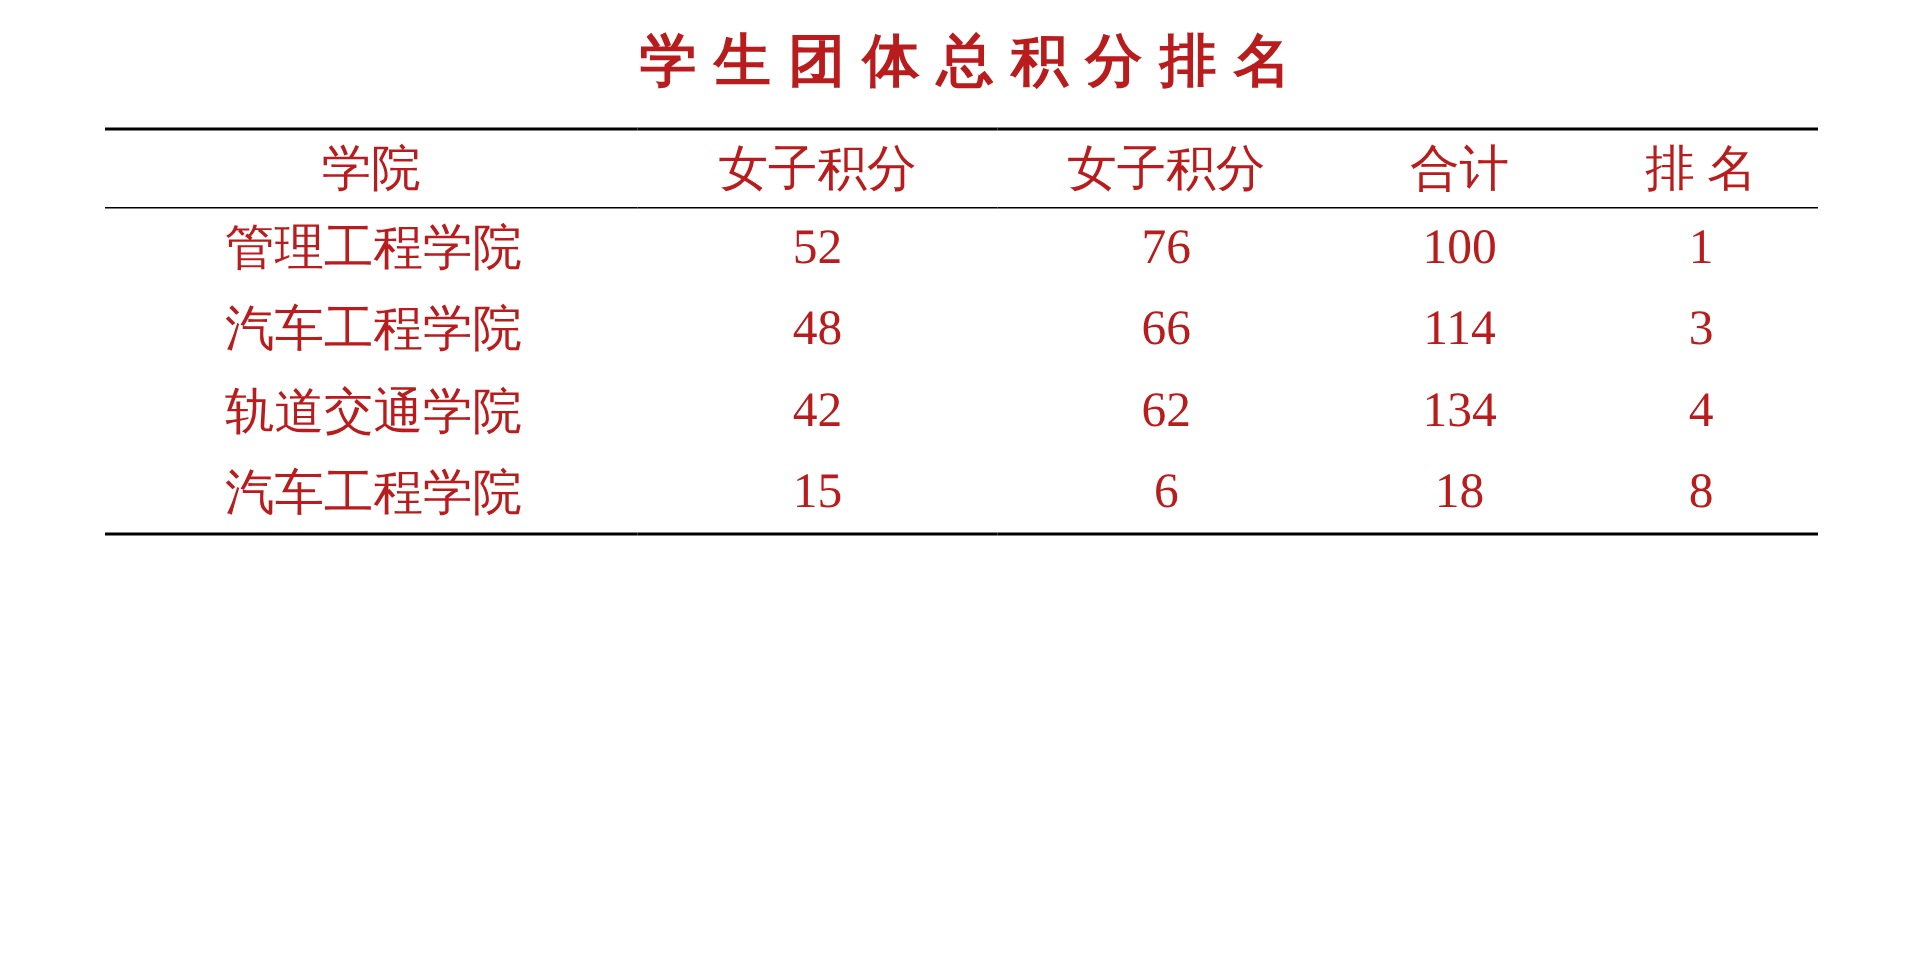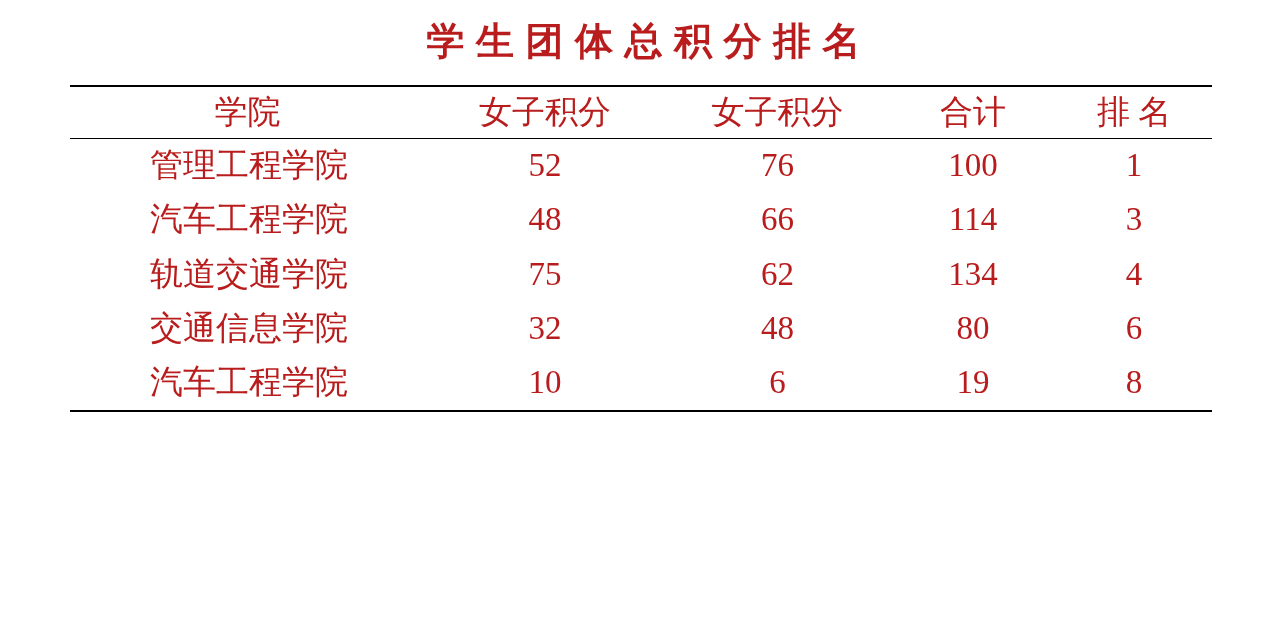--- a/index.html
+++ b/index.html
@@ -109,36 +109,29 @@
         </tr>
         <tr>
           <td class="college-cell">汽车工程学院</td>
           <td>48</td>
           <td>66</td>
           <td>114</td>
           <td>3</td>
         </tr>
         <tr>
           <td class="college-cell">轨道交通学院</td>
-          <td>75</td>
+          <td>42</td>
           <td>62</td>
           <td>134</td>
           <td>4</td>
         </tr>
         <tr>
-          <td class="college-cell">交通信息学院</td>
-          <td>32</td>
-          <td>48</td>
-          <td>80</td>
+          <td class="college-cell">汽车工程学院</td>
+          <td>15</td>
           <td>6</td>
-        </tr>
-        <tr>
-          <td class="college-cell">汽车工程学院</td>
-          <td>10</td>
-          <td>6</td>
-          <td>19</td>
+          <td>18</td>
           <td>8</td>
         </tr>
       </tbody>
     </table>
   </div>
 
 </div>
 
 </body></html>

